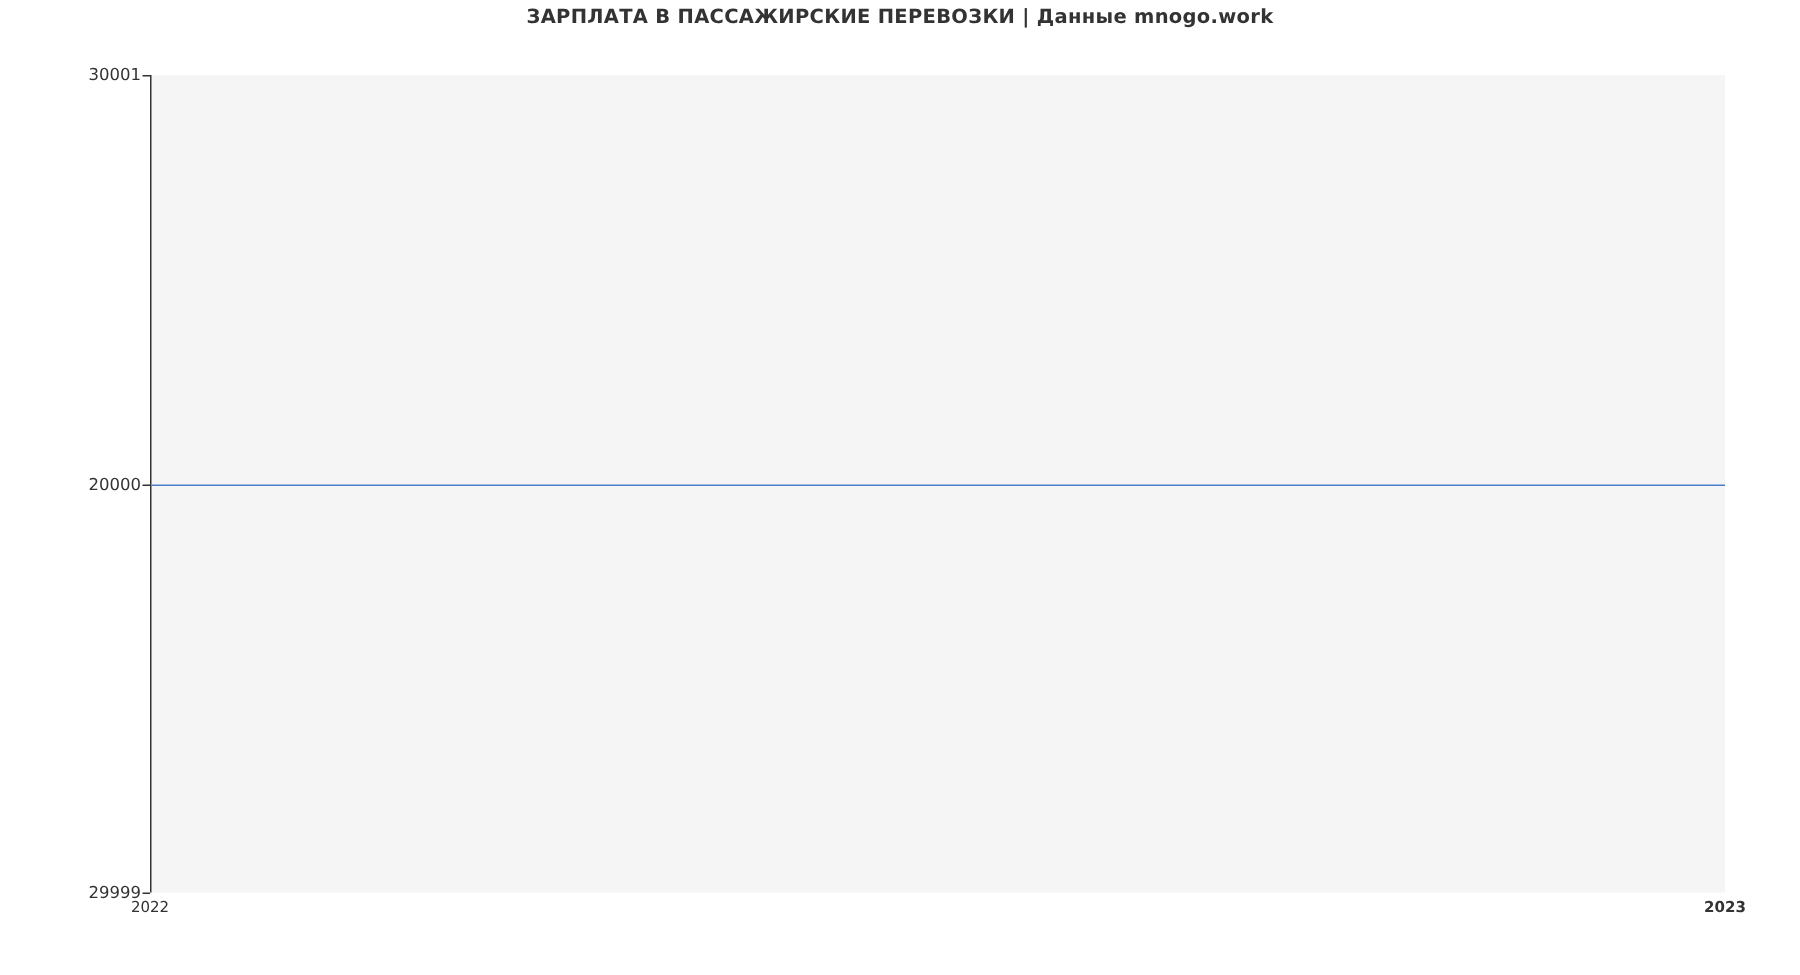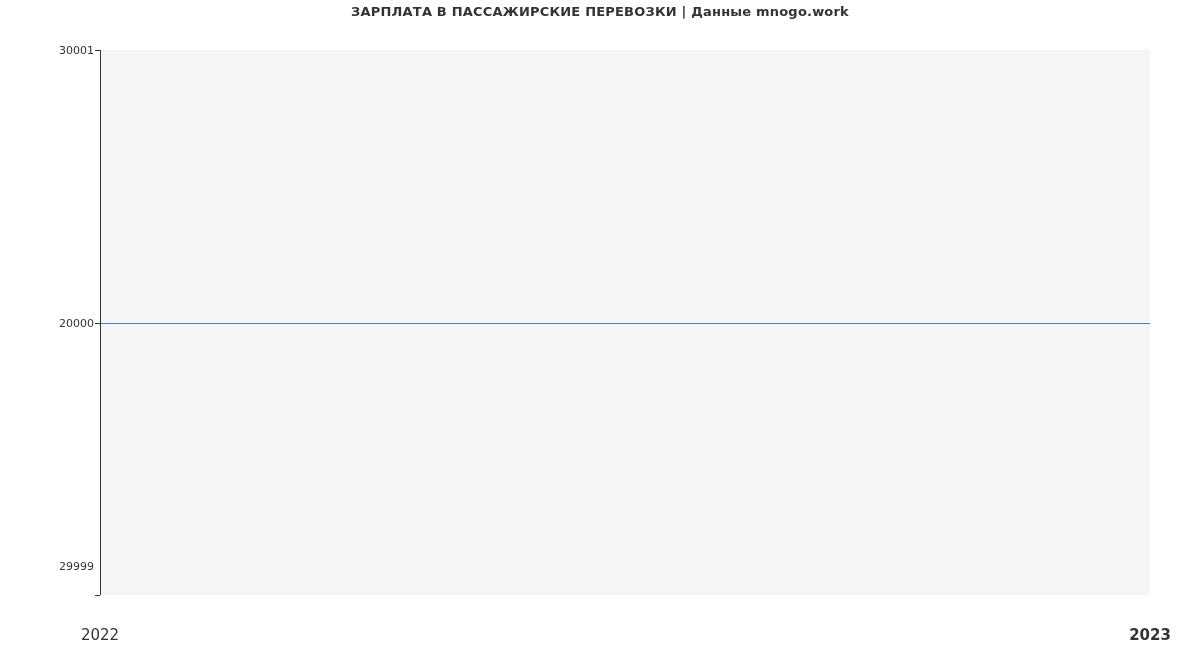--- a/index.html
+++ b/index.html
@@ -57,42 +57,41 @@
     right: 1106px; 
     text-align: center;
     font-size: 11px;
     color: #333333;
     transform: translateY(-50%);
     white-space: nowrap;
   }
   .xtick-label {
     position: absolute;
     top: 600px;
-    font-size: 15px;
+    font-size: 10px;
     color: #333333;
     transform: translateX(-50%);
     white-space: nowrap;
-    margin-top: 26px;
   }
 </style>
 </head>
 <body>
 
 <div class="chart-wrap">
 
   <div class="title">ЗАРПЛАТА В ПАССАЖИРСКИЕ ПЕРЕВОЗКИ | Данные mnogo.work</div>
 
   <div class="ytick-mark" style="top:50px;"></div>
   <div class="ytick-label" style="top:50px;">30001</div>
 
   <div class="ytick-mark" style="top:322.5px;"></div>
   <div class="ytick-label" style="top:322.5px;">20000</div>
 
   <div class="ytick-mark" style="top:595px;"></div>
-  <div class="ytick-label" style="top:566px;">29999</div>
+  <div class="ytick-label" style="top:595px;">29999</div>
 
   <div class="xtick-label" style="left:100px;">2022</div>
   <div class="xtick-label" style="left:1150px;font-weight:bold;">2023</div>
 
   <div class="plot-area">
 
     <div class="data-line" style="top:50%;"></div>
   </div>
 
 </div>

